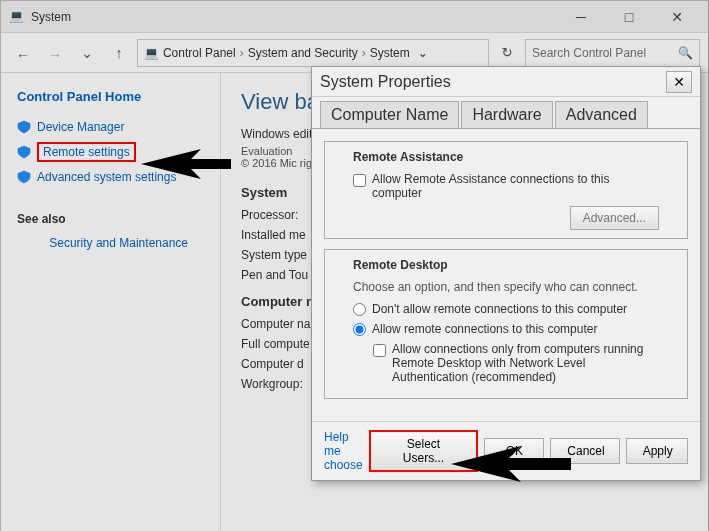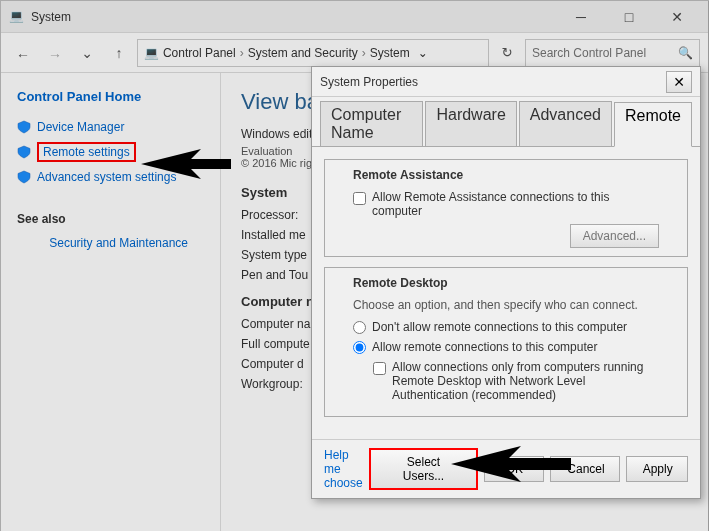--- a/index.html
+++ b/index.html
@@ -46,21 +46,21 @@
     .system-row { display: flex; margin-bottom: 6px; }
     .system-label { width: 110px; font-size: 12px; color: #333; font-weight: 500; }
     .computer-section { margin-top: 12px; }
 
     
     .dialog-overlay { position: absolute; top: 0; left: 0; width: 709px; height: 531px; background: rgba(0,0,0,0.1); z-index: 10; }
 
     
     .dialog { position: absolute; top: 65px; left: 310px; width: 390px; background: #f0f0f0; border: 1px solid #999; box-shadow: 3px 3px 8px rgba(0,0,0,0.3); z-index: 20; }
     .dialog-title-bar { background: #f0f0f0; height: 30px; display: flex; align-items: center; padding: 0 8px; border-bottom: 1px solid #ccc; }
-    .dialog-title-text { flex: 1; font-size: 12px; font-weight: 500; color: #333; }
+    .dialog-title-text { flex: 1; font-size: 16px; font-weight: 500; color: #333; }
     .dialog-close { width: 26px; height: 22px; border: 1px solid #aaa; background: linear-gradient(to bottom, #f8f8f8, #e0e0e0); cursor: pointer; display: flex; align-items: center; justify-content: center; font-size: 14px; }
     .dialog-tabs { display: flex; background: #f0f0f0; border-bottom: 1px solid #aaa; padding: 4px 8px 0; gap: 2px; }
     .tab { padding: 4px 10px; border: 1px solid #aaa; background: #e0e0e0; cursor: pointer; font-size: 16px; border-bottom: none; color: #333; }
     .tab.active { background: #f0f0f0; border-bottom: 1px solid #f0f0f0; color: #000; z-index: 1; position: relative; top: 1px; }
     .dialog-content { background: #f0f0f0; padding: 12px; }
     .dialog-section { background: #f0f0f0; border: 1px solid #aaa; padding: 8px 28px; margin-bottom: 10px; position: relative; }
     .dialog-section-title { font-size: 12px; font-weight: bold; color: #333; margin-bottom: 8px; }
     .checkbox-row { display: flex; align-items: flex-start; gap: 6px; margin-bottom: 6px; }
     .checkbox-row input[type=checkbox] { margin-top: 2px; }
     .checkbox-label { font-size: 12px; color: #333; }
@@ -199,21 +199,20 @@
 
     <div class="dialog-title-bar">
       <span class="dialog-title-text">System Properties</span>
       <button class="dialog-close">✕</button>
     </div>
 
     <div class="dialog-tabs">
       <div class="tab">Computer Name</div>
       <div class="tab">Hardware</div>
       <div class="tab">Advanced</div>
-      <div class="tab active">Remote</div>
     </div>
 
     <div class="dialog-content">
 
       <div class="dialog-section">
         <div class="dialog-section-title">Remote Assistance</div>
         <div class="checkbox-row">
           <input type="checkbox" style="">
           <span class="checkbox-label">Allow Remote Assistance connections to this computer</span>
         </div>

